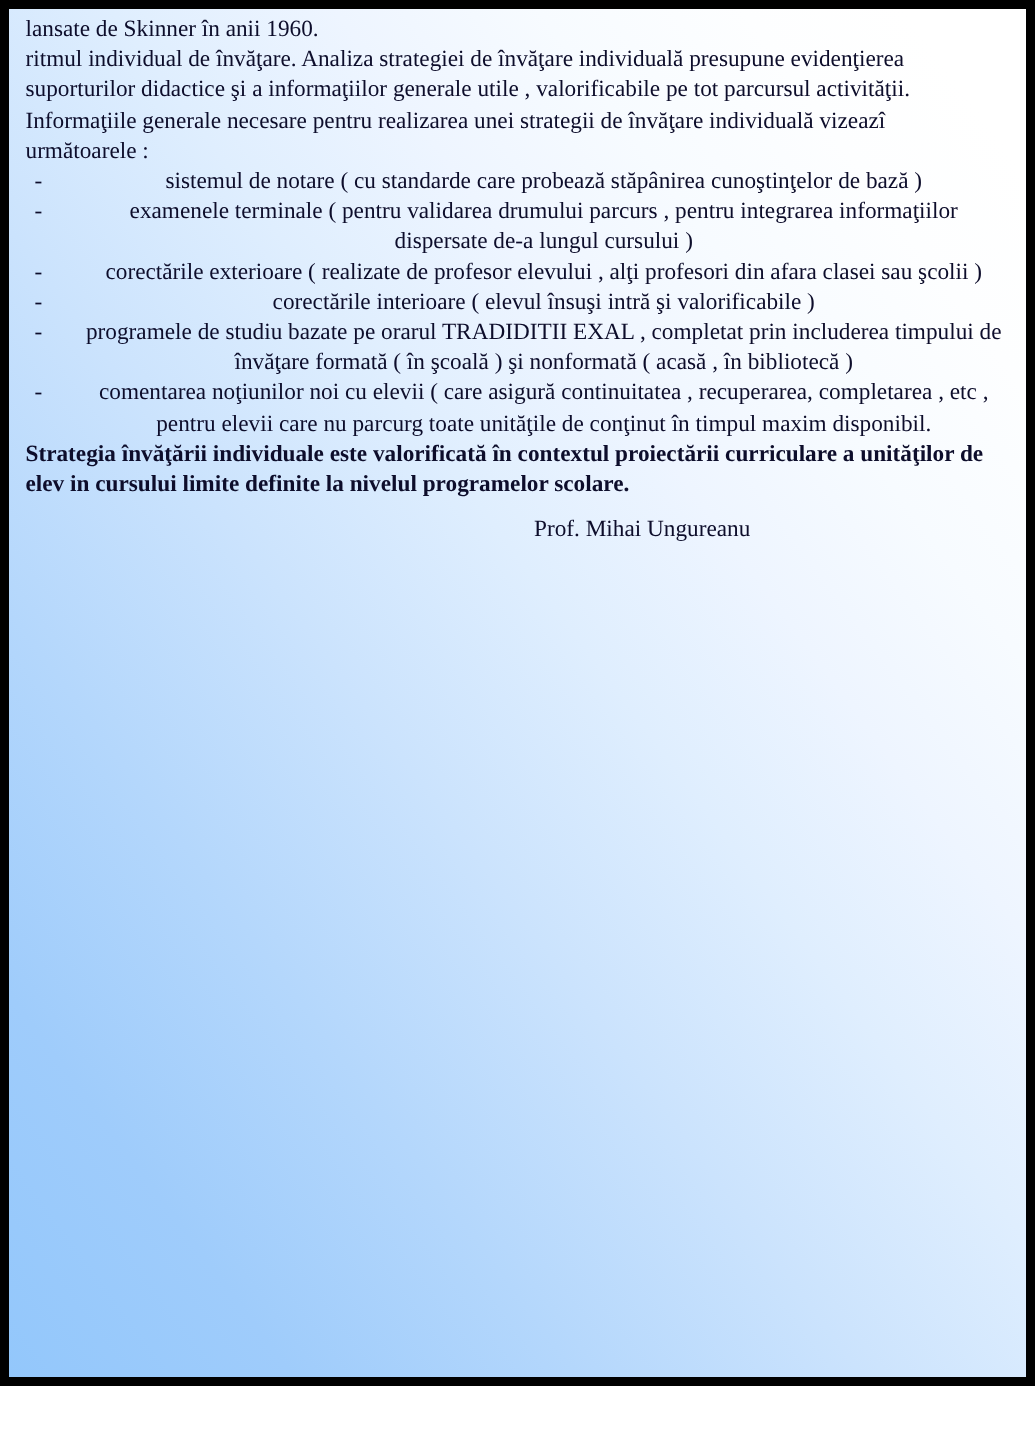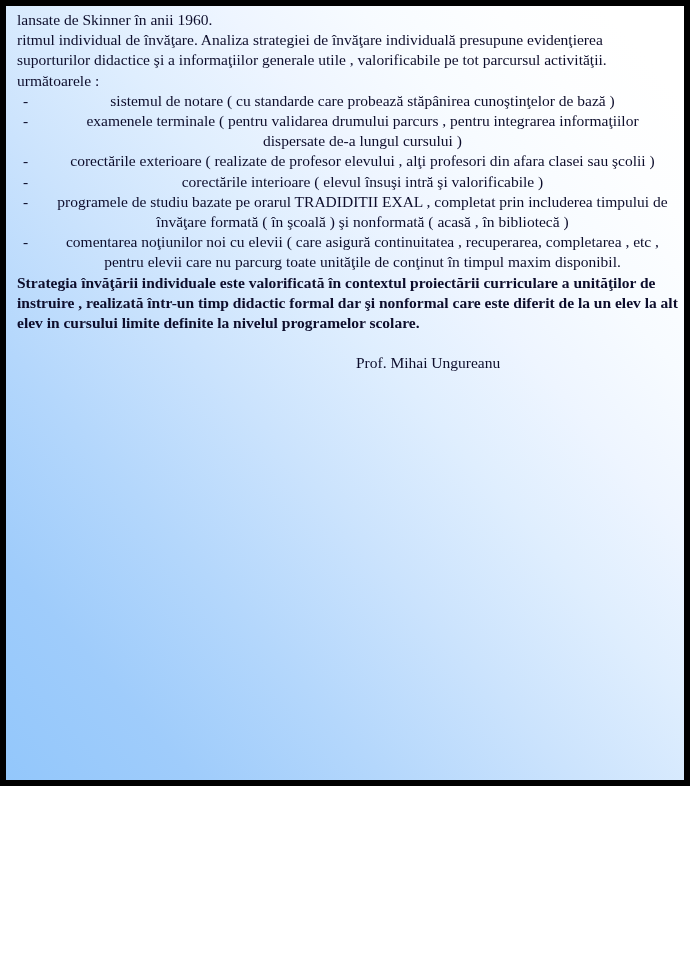--- a/index.html
+++ b/index.html
@@ -12,21 +12,21 @@
     height: 954px;
     overflow: hidden;
     font-family: "Liberation Serif", "DejaVu Serif", serif;
   }
 
   
   #document-frame {
     position: relative;
     box-sizing: border-box;
     width: 690px;
-    height: 786px;
+    height: 924px;
     border: 6px solid #000000;
     background-color: #ffffff;
     background-image:
       linear-gradient(to top right,
         #93c7fb 0%,
         #9fccfb 14%,
         #b4d7fc 28%,
         #cbe3fd 42%,
         #dfeefe 55%,
         #eef5ff 66%,
@@ -89,21 +89,21 @@
     color: #0d0d2b;
   }
 
   .list-item .line {
     display: block;
     white-space: pre;
     text-align: center;
   }
 
   #signature-block {
-    margin-top: 20px;
+    margin-top: 10px;
     padding-left: 6px;
   }
 
   #signature-name {
     display: block;
     color: #0d0d2b;
     font-size: 15.5px;
     line-height: 20.2px;
     margin-left: 339px;
     white-space: pre;
@@ -112,20 +112,21 @@
 </head>
 <body>
 
 <div id="document-frame">
   <div id="page-body">
 
     <p class="para" id="intro-paragraph">
       <span class="line">lansate de Skinner în anii 1960.</span>
       <span class="line">ritmul individual de învăţare. Analiza strategiei de învăţare individuală presupune evidenţierea</span>
       <span class="line">suporturilor didactice şi a informaţiilor generale utile , valorificabile pe tot parcursul activităţii.</span>
+      <span class="line">Informaţiile generale necesare pentru realizarea unei strategii de învăţare individuală vizeazî</span>
       <span class="line">următoarele :</span>
     </p>
 
     <ul id="requirements-list">
 
       <li class="list-item">
         <span class="dash">-</span>
         <span class="line">sistemul de notare ( cu standarde care probează stăpânirea cunoştinţelor de bază )</span>
       </li>
 
@@ -154,21 +155,20 @@
       <li class="list-item">
         <span class="dash">-</span>
         <span class="line">comentarea noţiunilor noi cu elevii ( care asigură continuitatea , recuperarea, completarea , etc ,</span>
         <span class="line">pentru elevii care nu parcurg toate unităţile de conţinut în timpul maxim disponibil.</span>
       </li>
 
     </ul>
 
     <p class="para" id="closing-paragraph">
       <span class="line">Strategia învăţării individuale este valorificată în contextul proiectării curriculare a unităţilor de</span>
-      <span class="line">instruire , realizată într-un timp didactic formal dar şi nonformal care este diferit de la un elev la alt</span>
       <span class="line">elev in cursului limite definite la nivelul programelor scolare.</span>
     </p>
 
     <div id="signature-block">
       <span id="signature-name">Prof. Mihai Ungureanu</span>
     </div>
 
   </div>
 </div>
 

